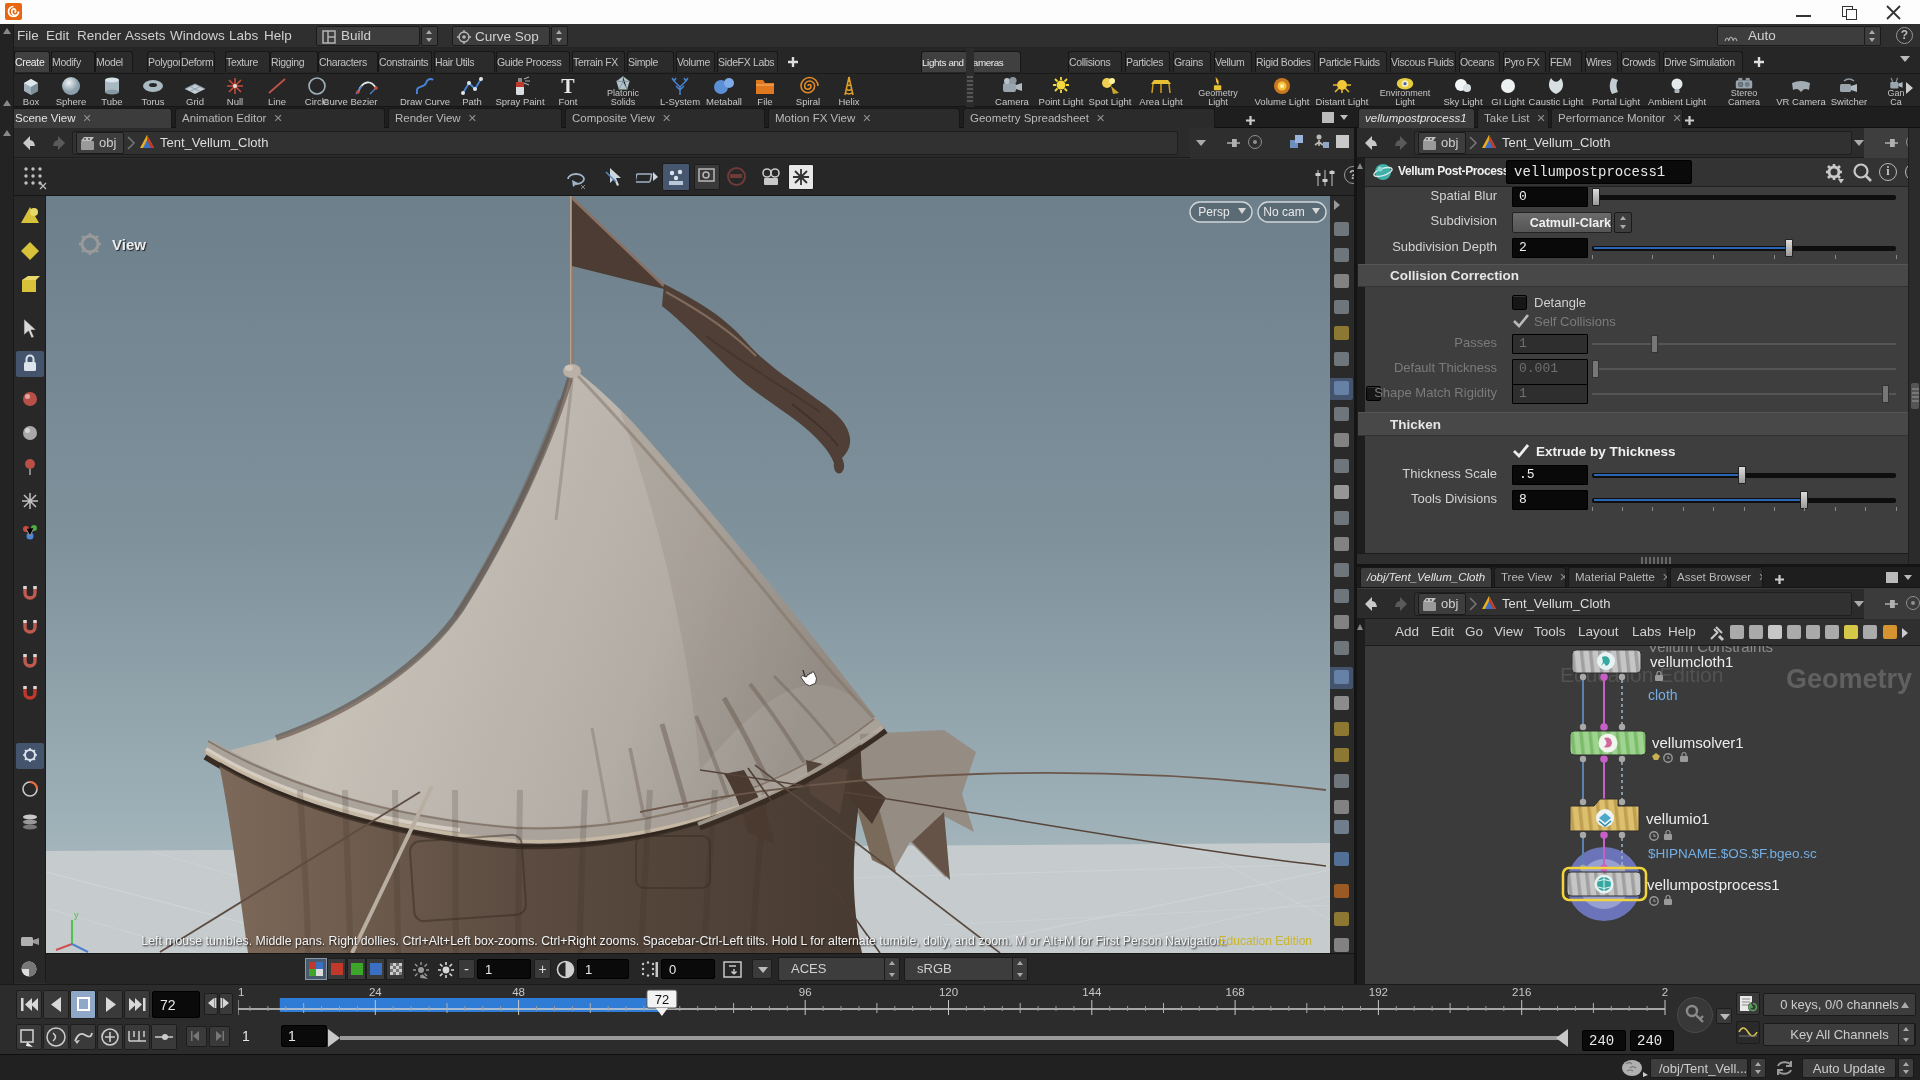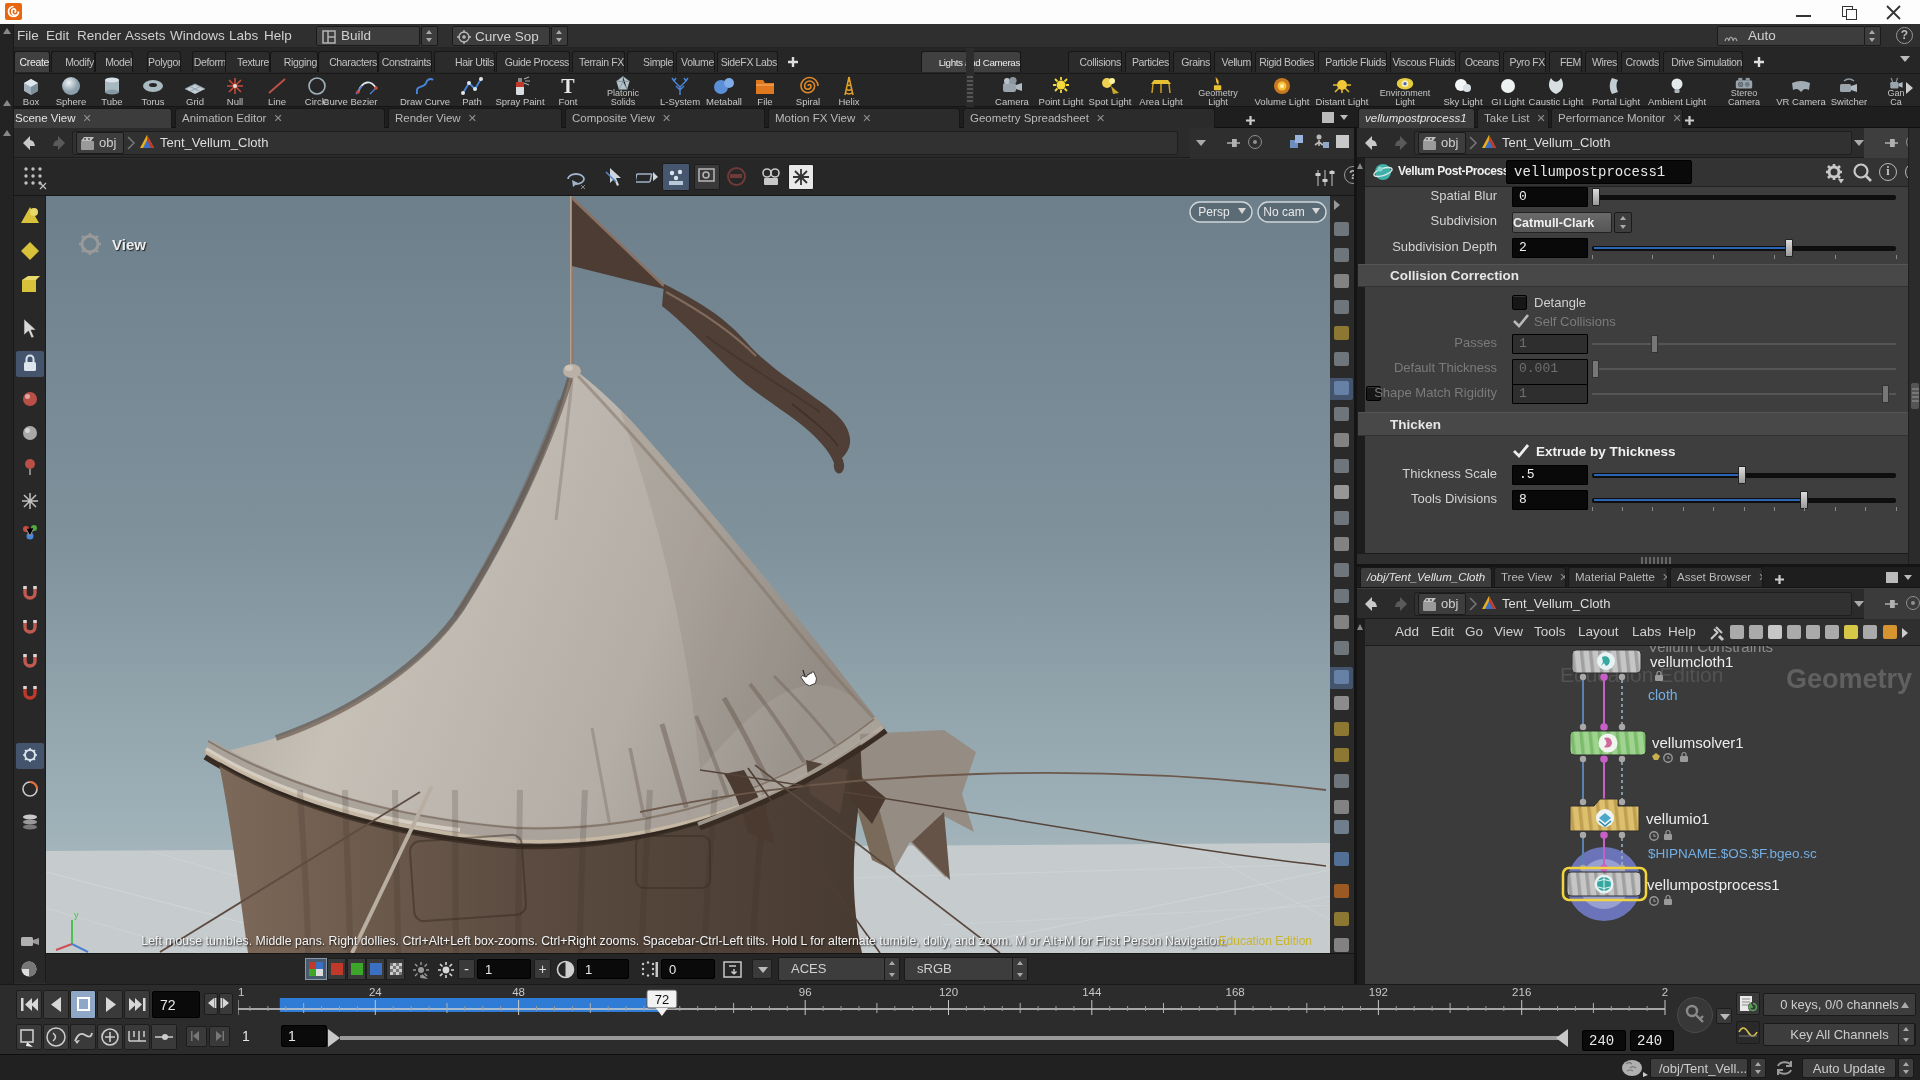--- a/index.html
+++ b/index.html
@@ -7,21 +7,21 @@
 .t{color:#d0d0d0;font-size:13.5px;white-space:nowrap}
 .chip{background:#3d3d3d;border:1px solid #1a1a1a;border-radius:2px;color:#d4d4d4}
 .blackf{background:#0a0a0a;color:#e8e8e8;border:1px solid #000;border-radius:2px}
 .spin{background:#3d3d3d;border:1px solid #1a1a1a;border-radius:2px}
 .spin:before{content:"";position:absolute;left:50%;top:3px;margin-left:-3.5px;border-left:3.5px solid transparent;border-right:3.5px solid transparent;border-bottom:4.5px solid #aaa}
 .spin:after{content:"";position:absolute;left:50%;bottom:3px;margin-left:-3.5px;border-left:3.5px solid transparent;border-right:3.5px solid transparent;border-top:4.5px solid #aaa}
 .tabrow{background:#1e1e1e}
 .ptab{position:absolute;top:1px;height:20px;background:#2b2b2b;border:1px solid #171717;border-bottom:none;color:#b9b9b9;font-size:11.5px;line-height:19px;padding:0 6px;border-radius:3px 3px 0 0;overflow:hidden;white-space:nowrap}
 .ptab.act{background:#3c3c3c;color:#e4e4e4}
 .ptab .x{color:#909090;font-size:11px;margin-left:7px}
-.stab{position:absolute;top:3px;height:21px;background:#2b2b2b;border:1px solid #161616;border-bottom:none;color:#c2c2c2;font-size:10.5px;letter-spacing:-0.35px;line-height:20px;text-align:right;border-radius:3px 3px 0 0;overflow:hidden}
+.stab{position:absolute;top:3px;height:21px;background:#2b2b2b;border:1px solid #161616;border-bottom:none;color:#c2c2c2;font-size:10.5px;letter-spacing:-0.35px;line-height:20px;text-align:left;border-radius:3px 3px 0 0;overflow:hidden}
 .stab.act{background:#404040;color:#ededed}
 .tool{position:absolute;width:60px;text-align:center;color:#c6c6c6;font-size:9.5px;line-height:9.5px;white-space:nowrap}
 .vbtn{position:absolute;background:#3a3a3a;border:1px solid #1d1d1d;border-radius:2px}
 .lbl-r{position:absolute;color:#d2d2d2;font-size:13px;text-align:right;white-space:nowrap}
 .lbl-dim{color:#7b7b7b!important}
 .pfield{position:absolute;background:#090909;border:1px solid #000;color:#efefef;
  font-family:"Liberation Mono",monospace;font-size:13px;line-height:18px;padding-left:6px;border-radius:1px}
 .sect{position:absolute;left:1358px;width:550px;background:#484848;border-top:1px solid #555;border-bottom:1px solid #333;color:#e6e6e6;font-weight:bold;font-size:13.5px}
 .ckb{position:absolute;width:15px;height:15px;background:#161616;border:1px solid #000;box-shadow:inset 0 1px 0 #333;border-radius:2px}
 .shandle{position:absolute;top:0;width:8px;height:18px;background:linear-gradient(#dcdcdc,#9a9a9a);border:1px solid #222;border-radius:1px}
@@ -71,21 +71,21 @@
       <span class="abs t" style="left:30px;top:1px">Auto</span>
     </div>
 <div class="abs spin" style="left:1864px;top:2px;width:17px;height:20px"></div>
 <div class="abs" style="left:1896px;top:3px;width:17px;height:17px;border:1.5px solid #999;border-radius:50%;color:#bbb;font-size:12px;font-weight:bold;text-align:center;line-height:15px">?</div>
 </div>
 <div class="abs" style="left:0;top:48px;width:1920px;height:26px;background:#262626;border-bottom:1px solid #1a1a1a">
 <div class="stab act" style="left:14px;width:36px">Create</div>
 <div class="stab" style="left:51px;width:44px">Modify</div>
 <div class="stab" style="left:95px;width:38px">Model</div>
 <div class="stab" style="left:147px;width:34px">Polygon</div>
-<div class="stab" style="left:192px;width:35px">Deform</div>
+<div class="stab" style="left:180px;width:35px">Deform</div>
 <div class="stab" style="left:225px;width:45px">Texture</div>
 <div class="stab" style="left:270px;width:48px">Rigging</div>
 <div class="stab" style="left:318px;width:60px">Characters</div>
 <div class="stab" style="left:378px;width:54px">Constraints</div>
 <div class="stab" style="left:434px;width:61px">Hair Utils</div>
 <div class="stab" style="left:496px;width:74px">Guide Process</div>
 <div class="stab" style="left:572px;width:53px">Terrain FX</div>
 <div class="stab" style="left:627px;width:47px">Simple FX</div>
 <div class="stab" style="left:676px;width:39px">Volume</div>
 <div class="stab" style="left:717px;width:61px">SideFX Labs</div>
@@ -790,21 +790,21 @@
       <path d="M13.5 13.5 L19 19" stroke="#c8c8c8" stroke-width="2.6"></path>
     </svg>
 <div class="abs" style="left:514px;top:5px;width:18px;height:18px;border:1.8px solid #b8b8b8;border-radius:50%;color:#c8c8c8;font-size:12px;font-weight:bold;text-align:center;line-height:15px;font-family:'Liberation Serif',serif">i</div>
 <div class="abs" style="left:540px;top:5px;width:18px;height:18px;border:1.8px solid #b8b8b8;border-radius:50%;color:#c8c8c8;font-size:12px;font-weight:bold;text-align:center;line-height:15px">?</div>
 </div>
 <div class="lbl-r" style="left:1237px;top:188px;width:260px">Spatial Blur</div>
 <div class="pfield mono" style="left:1512px;top:187px;width:76px;height:20px;background:#090909;color:#efefef">0</div>
 <div class="abs" style="left:1592px;top:195px;width:304px;height:5px;background:#0e0e0e;border-radius:2px"></div>
 <div class="abs shandle" style="left:1592px;top:188px"></div>
 <div class="lbl-r" style="left:1237px;top:213px;width:260px">Subdivision</div>
-<div class="abs" style="left:1512px;top:212px;width:100px;height:21px;background:linear-gradient(#6a6a6a,#555);border:1px solid #222;border-radius:2px;color:#f0f0f0;font-weight:bold;font-size:12.5px;text-align:left;line-height:20px">Catmull-Clark</div>
+<div class="abs" style="left:1512px;top:212px;width:100px;height:21px;background:linear-gradient(#6a6a6a,#555);border:1px solid #222;border-radius:2px;color:#f0f0f0;font-weight:bold;font-size:12.5px;text-align:right;line-height:20px">Catmull-Clark</div>
 <div class="abs spin" style="left:1614px;top:212px;width:18px;height:21px"></div>
 <div class="lbl-r" style="left:1237px;top:239px;width:260px">Subdivision Depth</div>
 <div class="pfield mono" style="left:1512px;top:238px;width:76px;height:20px;background:#090909;color:#efefef">2</div>
 <div class="abs" style="left:1592px;top:246px;width:304px;height:5px;background:#0e0e0e;border-radius:2px"></div>
 <div class="abs" style="left:1594px;top:247px;width:193px;height:2px;background:#2a66b4"></div>
 <div class="abs shandle" style="left:1785px;top:239px"></div>
 <div class="abs" style="left:1592px;top:255px;width:1px;height:4px;background:#888"></div>
 <div class="abs" style="left:1652px;top:255px;width:1px;height:4px;background:#888"></div>
 <div class="abs" style="left:1713px;top:255px;width:1px;height:4px;background:#888"></div>
 <div class="abs" style="left:1774px;top:255px;width:1px;height:4px;background:#888"></div>

